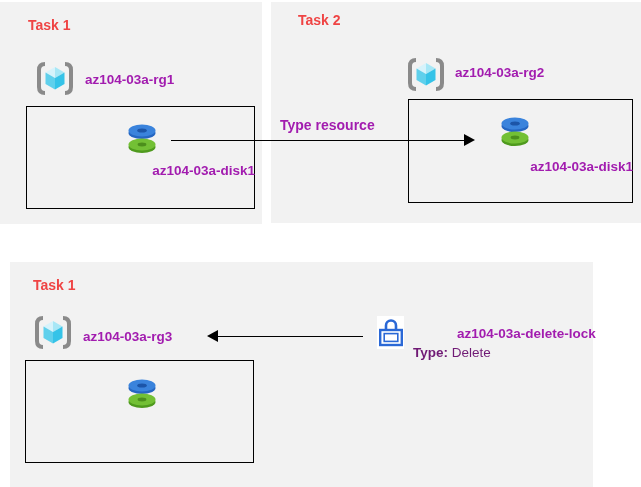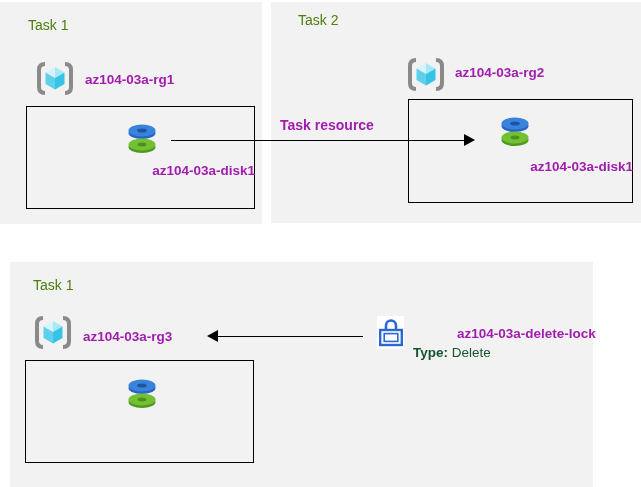--- a/index.html
+++ b/index.html
@@ -15,22 +15,22 @@
     background: #ffffff;
     overflow: hidden;
   }
   .panel {
     position: absolute;
     background: #f2f2f2;
   }
   .task-title {
     position: absolute;
     font-size: 14px;
-    font-weight: 400;
-    color: #4d7c0f;
+    font-weight: 700;
+    color: #ef4444;
     line-height: 16px;
     white-space: nowrap;
   }
   .lbl {
     position: absolute;
     font-size: 13.5px;
     font-weight: 700;
     color: #a21caf;
     line-height: 15px;
     white-space: nowrap;
@@ -62,21 +62,21 @@
     border-bottom: 6px solid transparent;
     border-right: 11px solid #000000;
   }
   .lock-bg {
     position: absolute;
     background: #ffffff;
   }
   .type-line {
     position: absolute;
     font-size: 13.5px;
-    color: #14532d;
+    color: #701a75;
     line-height: 15px;
     white-space: nowrap;
   }
   .type-line .bold { font-weight: 700; }
 </style>
 </head>
 <body>
 
 <div class="stage">
 
@@ -102,21 +102,21 @@
   <svg class="icon" style="left:124px; top:121px;" width="36" height="33" viewBox="0 0 36 33">
     <ellipse cx="18" cy="12" rx="13.5" ry="6" fill="#2566c2"></ellipse>
     <ellipse cx="18" cy="9.5" rx="13.5" ry="6" fill="#3a83dc"></ellipse>
     <ellipse cx="18" cy="9.5" rx="4.8" ry="2.1" fill="#1c55a8"></ellipse>
     <ellipse cx="18" cy="26" rx="13.5" ry="6" fill="#4f9a1e"></ellipse>
     <ellipse cx="18" cy="23.5" rx="13.5" ry="6" fill="#73c035"></ellipse>
     <ellipse cx="18" cy="23.5" rx="4.4" ry="1.9" fill="#4c8f1c"></ellipse>
   </svg>
   <div class="lbl centered" style="left:26px; top:163px; width:229px;">az104-03a-disk1</div>
 
-  <div class="lbl" style="left:280px; top:118px; font-size:14px;">Task resource</div>
+  <div class="lbl" style="left:280px; top:118px; font-size:14px;">Type resource</div>
   <div class="arrow-line" style="left:171px; top:139.5px; width:295px;"></div>
   <div class="arrowhead-right" style="left:464px; top:134px;"></div>
 
   <svg class="icon" style="left:406px; top:57px;" width="40" height="35" viewBox="0 0 40 35">
     <path d="M10,3 Q4,3 4,9 L4,26 Q4,32 10,32" fill="none" stroke="#8a8a8a" stroke-width="4"></path>
     <path d="M30,3 Q36,3 36,9 L36,26 Q36,32 30,32" fill="none" stroke="#8a8a8a" stroke-width="4"></path>
     <polygon points="20,6 10.5,11.5 20,17" fill="#d6f3fb"></polygon>
     <polygon points="20,6 29.5,11.5 20,17" fill="#a7e7f6"></polygon>
     <polygon points="10.5,11.5 20,17 20,28.5 10.5,23" fill="#5fd0ec"></polygon>
     <polygon points="29.5,11.5 20,17 20,28.5 29.5,23" fill="#35c3e8"></polygon>

